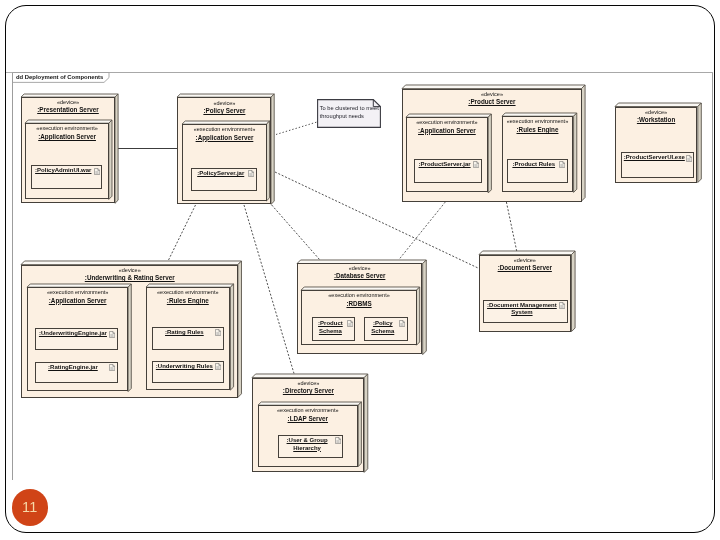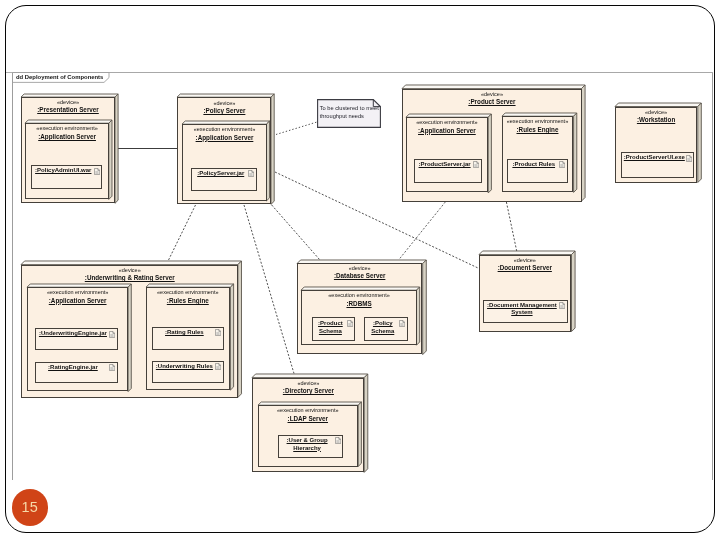--- a/index.html
+++ b/index.html
@@ -40,21 +40,21 @@
   #note .ntext{position:absolute;left:2.7px;top:6.2px;width:60px;font-size:5.7px;color:#24242c;line-height:7.6px;}
 
   svg.links{position:absolute;left:0;top:0;width:720px;height:540px;pointer-events:none;}
 </style>
 </head>
 <body>
 
 <div id="slide">
   <div class="frame-border"></div>
   <div class="hrule"></div>
-  <div class="pagenum">15</div>
+  <div class="pagenum">11</div>
 
   <div id="dframe">
     <div class="fr-l"></div>
     <div class="fr-r"></div>
     <div class="fr-t"></div>
     <div class="tab">
       <svg width="101" height="14" viewBox="0 0 101 14">
           <path d="M0.5 0.5 H 97 V 5.6 L 92 10.4 H 0.5" fill="none" stroke="#a0a0a0" stroke-width="0.9"></path>
         </svg>
     </div>

